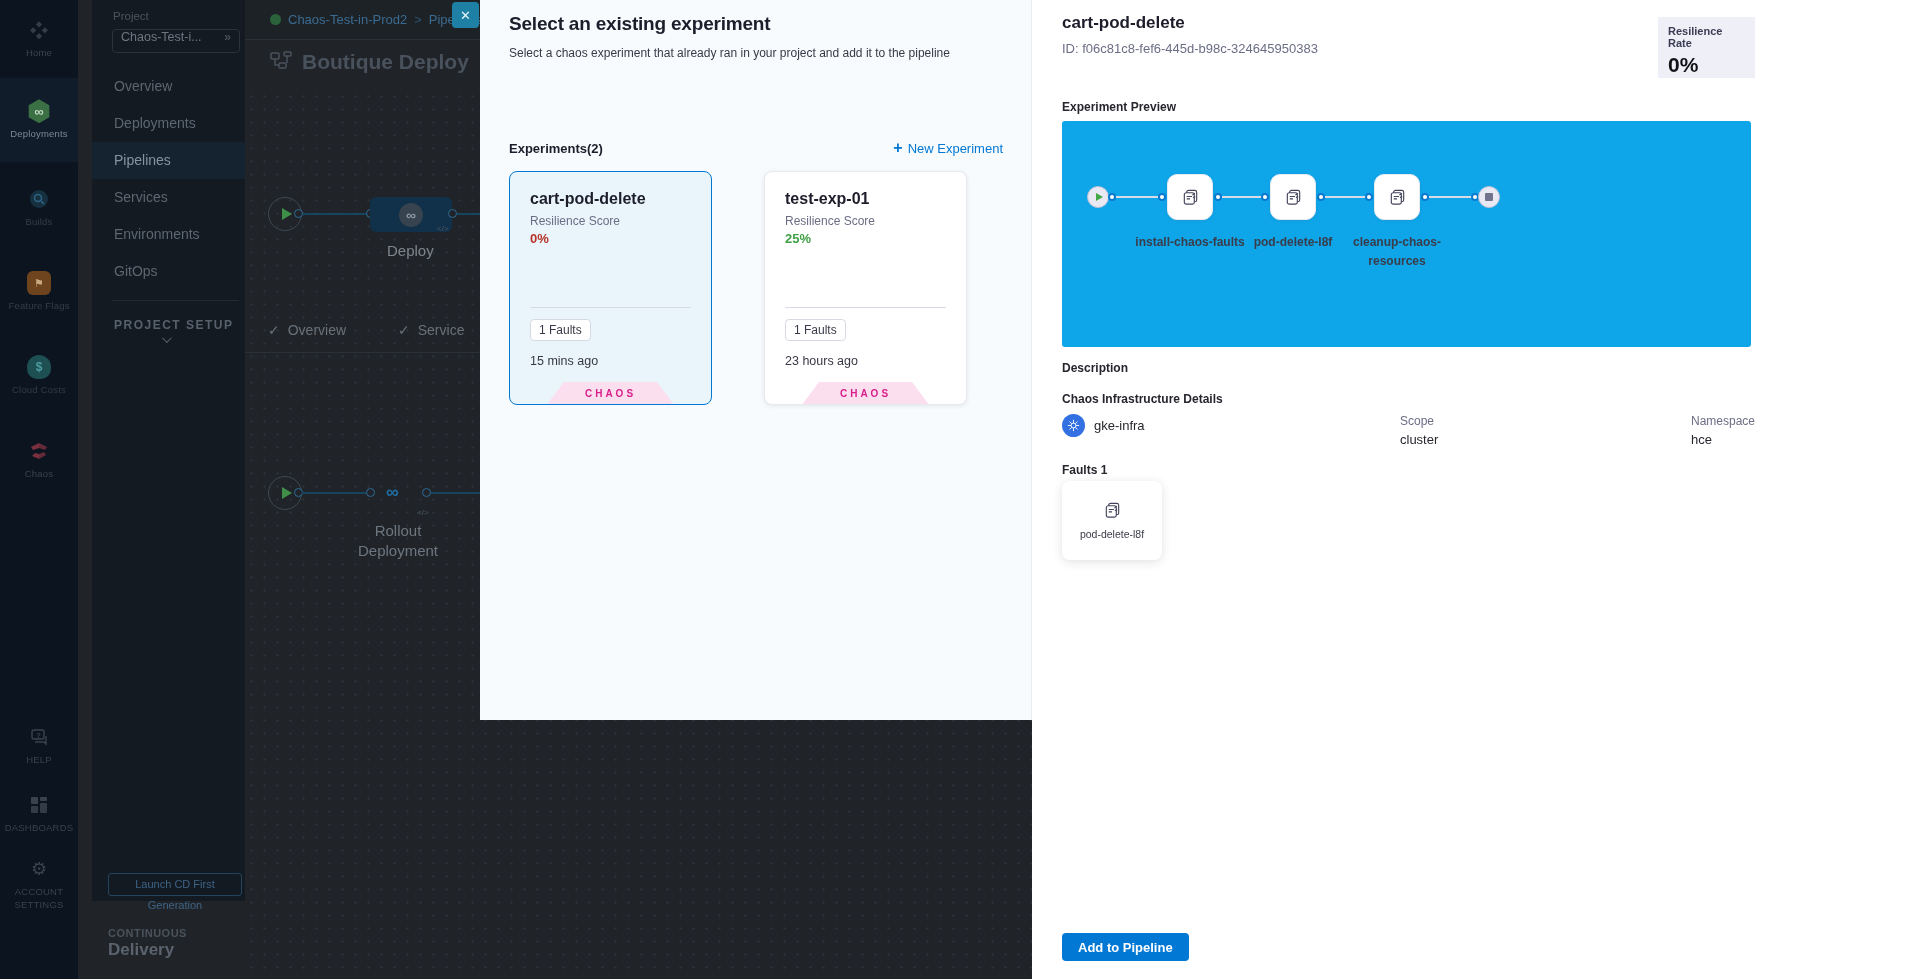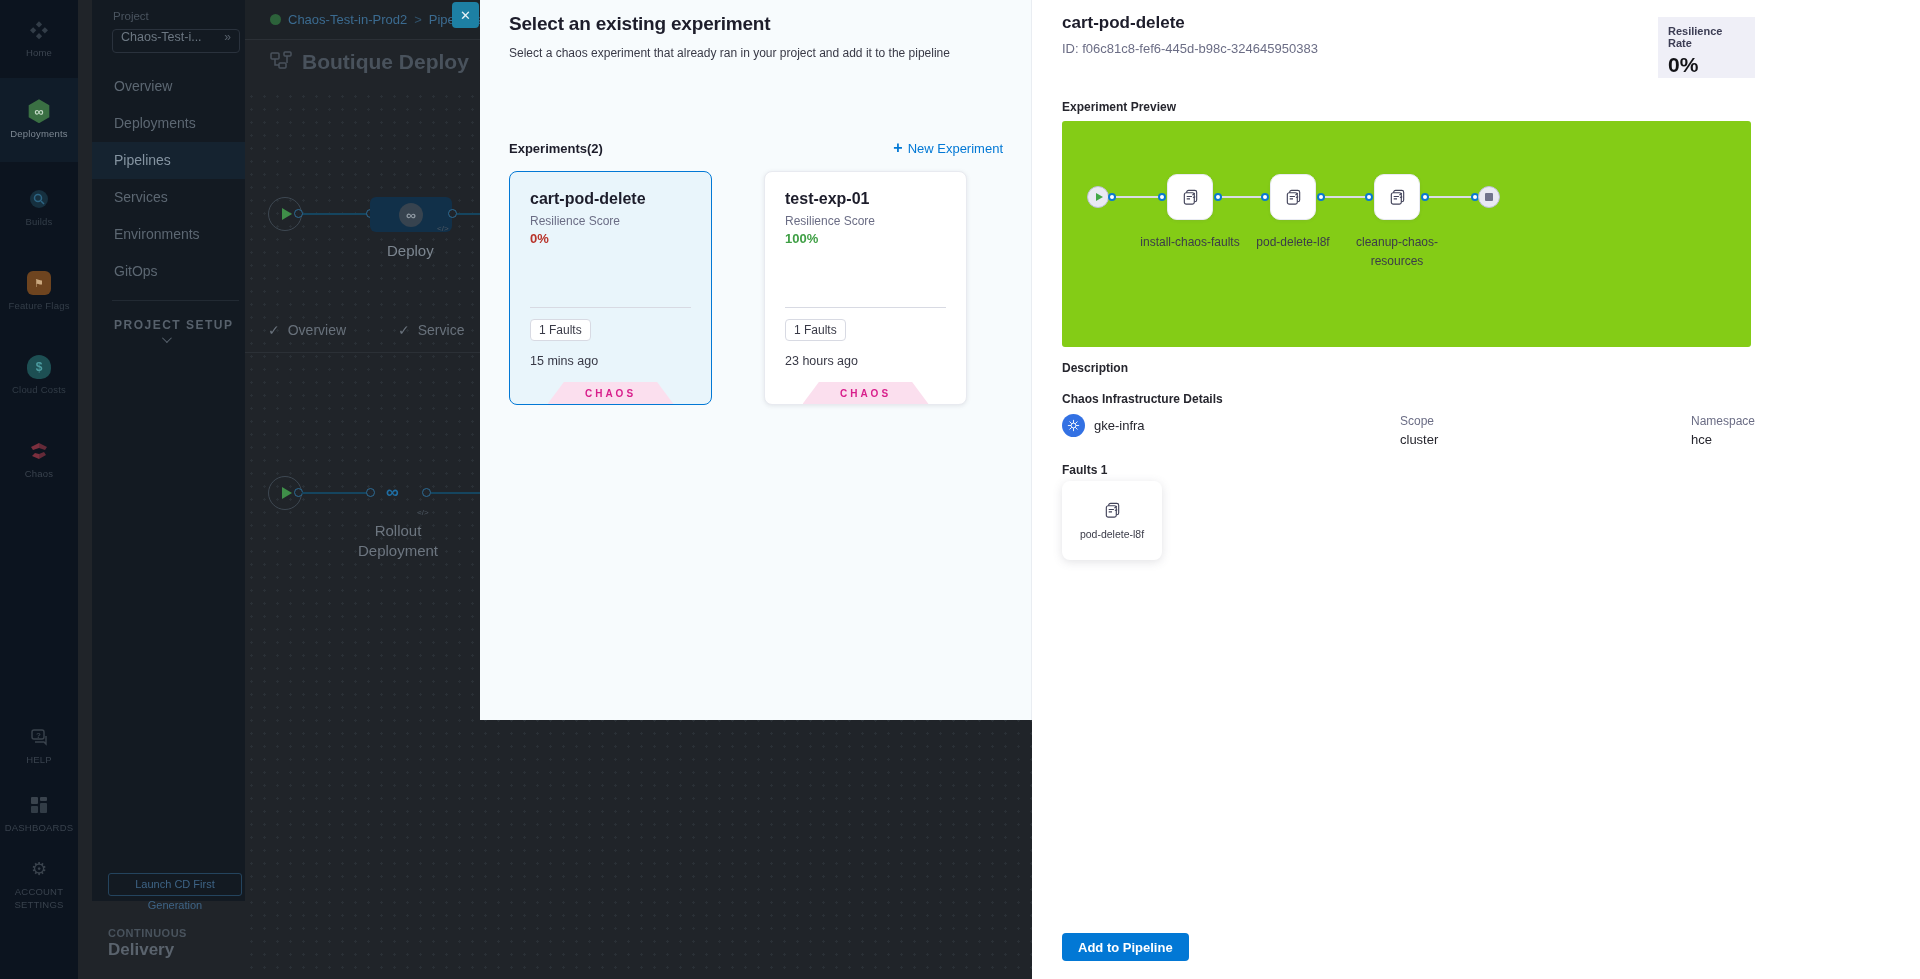--- a/index.html
+++ b/index.html
@@ -80,21 +80,21 @@
   .ribbon { position:absolute; bottom:0; left:50%; transform:translateX(-50%); width:126px; height:22px; background:#fbdfee;
             clip-path:polygon(13% 0,87% 0,100% 100%,0 100%); color:#d81e8b; font-size:10px; font-weight:bold; letter-spacing:3px; text-align:center; line-height:23px; }
 
   
   .d-name { position:absolute; left:30px; top:13px; font-size:17px; font-weight:bold; color:#1d1d2b; }
   .d-id { position:absolute; left:30px; top:41px; font-size:13px; color:#6b6d85; }
   .res-box { position:absolute; left:626px; top:17px; width:97px; height:61px; background:#efeff7; padding:8px 10px; }
   .res-lbl { font-size:11px; font-weight:bold; color:#3c3d54; }
   .res-val { font-size:21px; font-weight:bold; color:#121216; margin-top:4px; }
   .sec-lbl { position:absolute; left:30px; font-size:12px; font-weight:bold; color:#26262e; }
-  .preview { position:absolute; left:30px; top:121px; width:689px; height:226px; background:#84cc16; border-radius:3px; }
+  .preview { position:absolute; left:30px; top:121px; width:689px; height:226px; background:#0ea5e9; border-radius:3px;font-weight:bold; }
   .pv-circle { position:absolute; top:65px; width:22px; height:22px; border-radius:50%; background:#e9e9f3; border:1px solid #bdbfd6; display:flex; align-items:center; justify-content:center; }
   .pv-play { width:0; height:0; border-left:7px solid #42a847; border-top:4.5px solid transparent; border-bottom:4.5px solid transparent; margin-left:2px; }
   .pv-stop { width:8px; height:8px; background:#71738c; border-radius:1px; }
   .pv-line { position:absolute; top:75px; height:2px; background:#d9dbe7; }
   .pv-dot { position:absolute; top:72px; width:8px; height:8px; border-radius:50%; background:#fff; border:2px solid #0b79d0; }
   .pv-node { position:absolute; top:53px; width:46px; height:46px; background:#fff; border:1px solid #e9ebf3; border-radius:10px; box-shadow:0 1px 3px rgba(96,97,112,.12); display:flex; align-items:center; justify-content:center; cursor:pointer; }
   .pv-lbl { position:absolute; top:112px; width:110px; font-size:12px; color:#3b3c49; text-align:center; line-height:1.55; }
   .infra-row { position:absolute; left:30px; top:414px; width:689px; }
   .k8s-ic { position:absolute; left:0; top:0; width:23px; height:23px; border-radius:50%; background:#3371e3; display:flex; align-items:center; justify-content:center; }
   .infra-name { position:absolute; left:32px; top:4px; font-size:13px; color:#26262e; }
@@ -287,21 +287,21 @@
       <div class="score score-red">0%</div>
       <div class="divider"></div>
       <div class="badge">1 Faults</div>
       <div class="time">15 mins ago</div>
       <div class="ribbon">CHAOS</div>
     </div>
 
     <div class="exp-card" style="left:284px;">
       <div class="name">test-exp-01</div>
       <div class="score-lbl">Resilience Score</div>
-      <div class="score score-green">100%</div>
+      <div class="score score-green">25%</div>
       <div class="divider"></div>
       <div class="badge">1 Faults</div>
       <div class="time">23 hours ago</div>
       <div class="ribbon">CHAOS</div>
     </div>
   </div>
 
   <div id="pane-right">
     <div class="d-name">cart-pod-delete</div>
     <div class="d-id">ID: f06c81c8-fef6-445d-b98c-324645950383</div>

